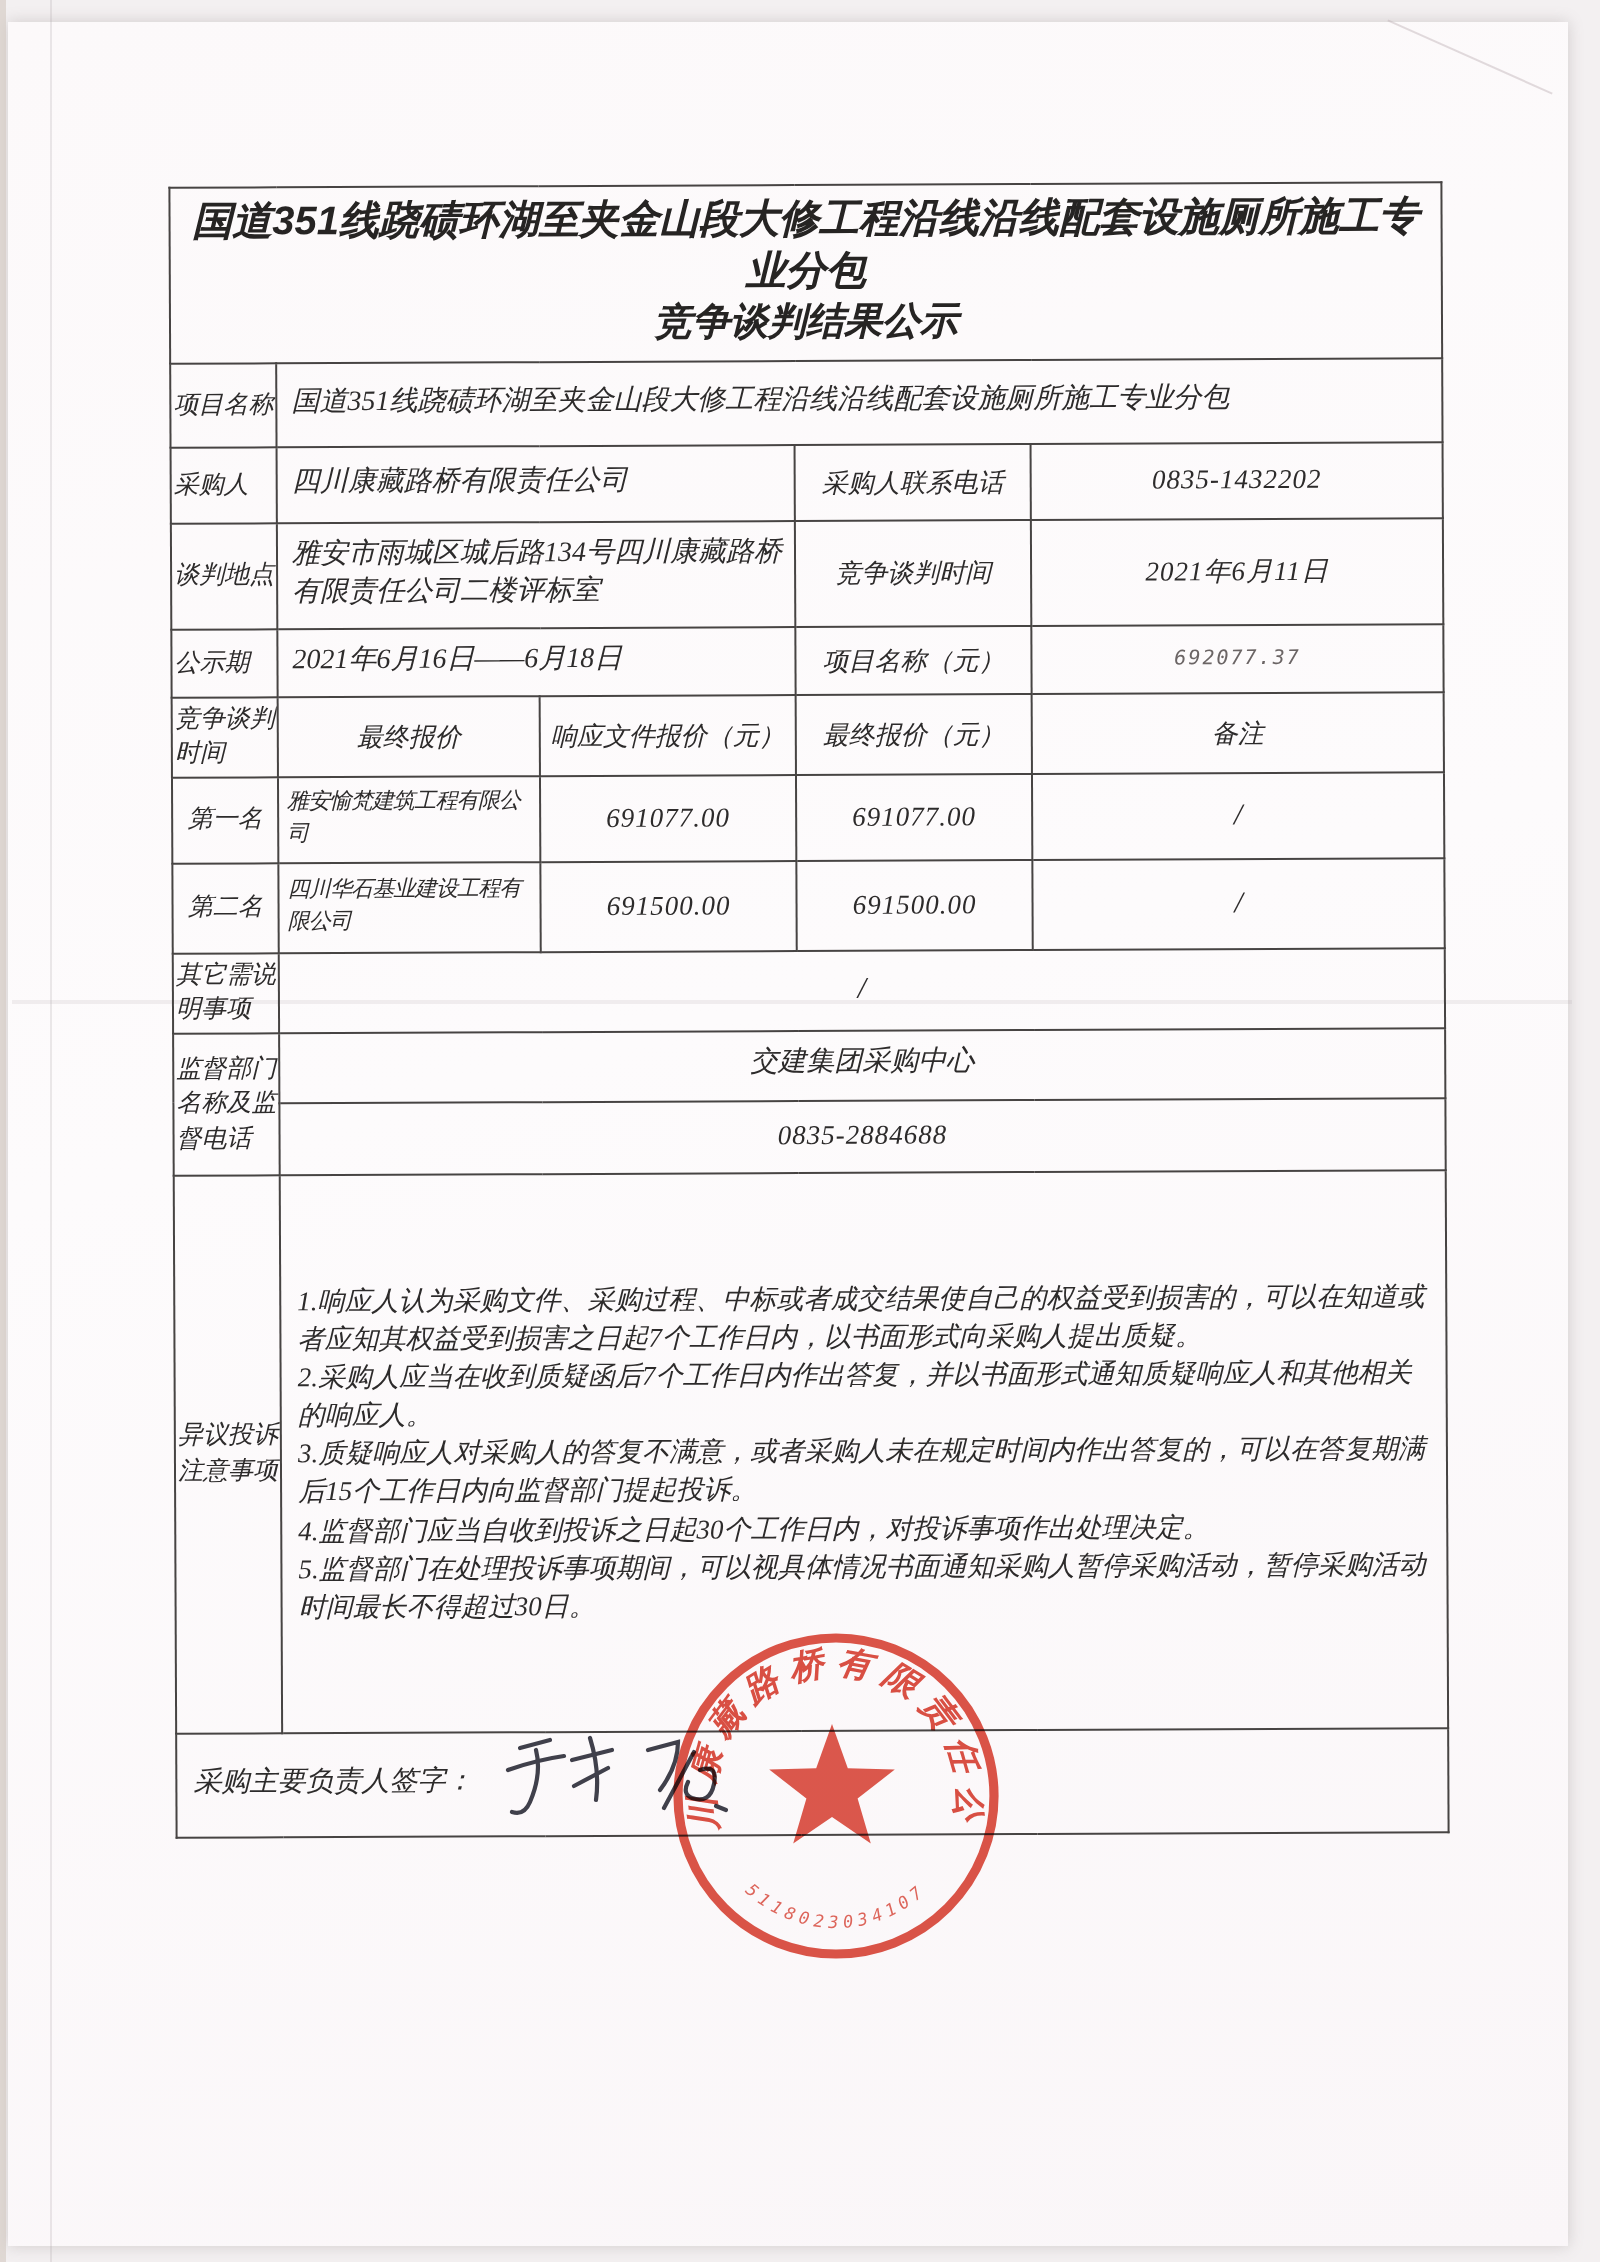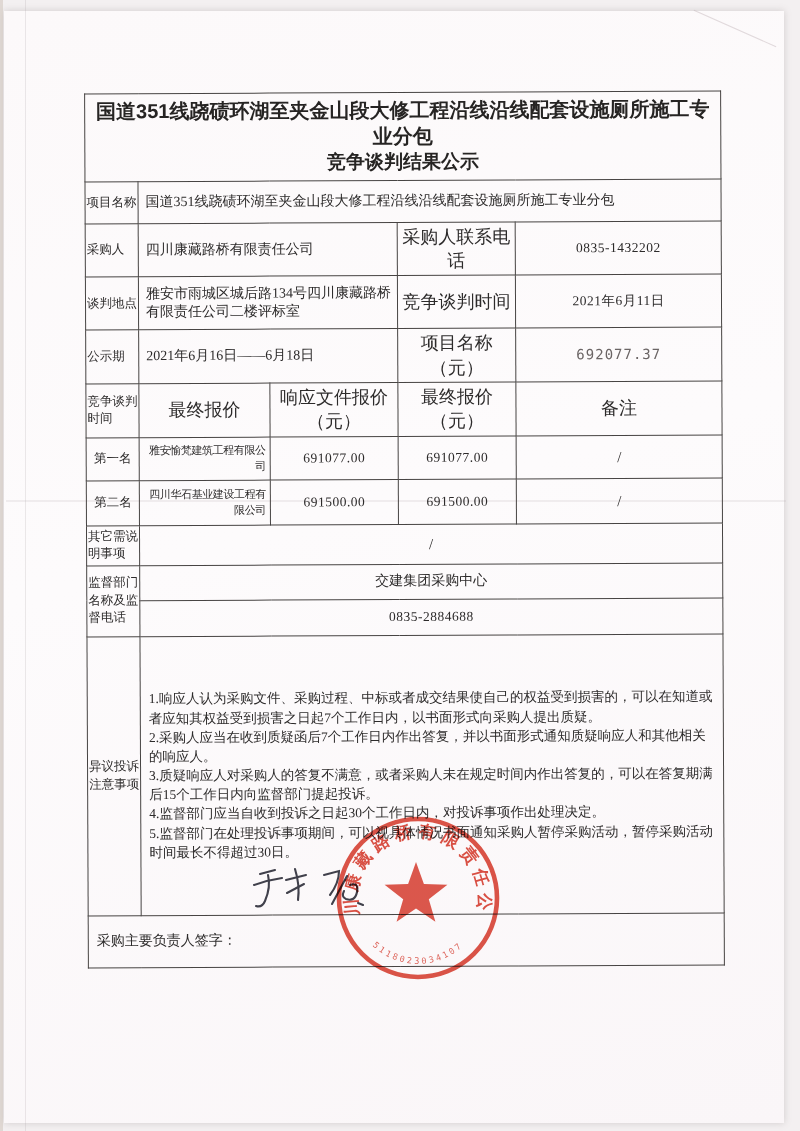--- a/index.html
+++ b/index.html
@@ -1,38 +1,38 @@
 <!DOCTYPE html>
 <html><head>
 <meta charset="utf-8">
 <style>
   html,body{margin:0;padding:0;}
   .page{position:relative;width:800px;height:1131px;background:#f3f0f1;overflow:hidden;
-        font-family:"Liberation Serif","DejaVu Serif",serif;color:#2d2b2b;}
+        font-family:"Liberation Serif","DejaVu Serif",serif;color:#2d2b2b;font-style:italic;}
   .paper{position:absolute;left:4px;top:11px;width:780px;height:1112px;
          background:linear-gradient(165deg,#fcf9fa 0%,#fdfbfc 45%,#faf6f8 100%);
          box-shadow:0 0 7px rgba(120,108,108,.28);}
   .edge-left{position:absolute;left:0;top:0;width:3px;height:100%;background:#cfc4bc;opacity:.55;}
   .fold-v{position:absolute;left:25px;top:0;width:1px;height:100%;background:rgba(170,158,162,.22);}
   .fold-h{position:absolute;left:6px;top:500px;width:780px;height:2px;background:rgba(185,172,175,.18);}
   .crease{position:absolute;left:690px;top:28px;width:90px;height:1px;background:rgba(190,178,182,.45);transform:rotate(24deg);}
 
   table.sheet{position:absolute;left:86px;top:92px;width:636px;border-collapse:collapse;
         transform:rotate(-0.25deg);table-layout:fixed;}
   td{border:1.5px solid #474443;vertical-align:middle;padding:2px 4px;font-size:14px;line-height:1.35;
      overflow:hidden;}
   td.lbl{font-size:12.5px;padding:2px 1px;line-height:1.4;}
   td.center{text-align:center;}
   .title-cell{text-align:center;padding:5px 6px;}
   .title-main{font-family:"Liberation Sans","DejaVu Sans",sans-serif;font-weight:700;font-size:20px;line-height:1.28;color:#262423;}
   .title-sub{font-family:"Liberation Sans","DejaVu Sans",sans-serif;font-weight:700;font-size:19px;line-height:1.3;margin-top:1px;color:#262423;}
-  .co-name{font-size:11px;letter-spacing:-0.4px;text-align:right;line-height:1.45;}
+  .co-name{font-size:11px;letter-spacing:-0.4px;text-align:left;line-height:1.45;}
   .num{font-size:13.5px;letter-spacing:.5px;}
-  .num-light{font-size:14px;letter-spacing:1px;color:#6b6565;font-family:"DejaVu Sans Mono","Liberation Mono",monospace;}
-  .hdr{font-size:18px;}
+  .num-light{font-size:10px;letter-spacing:1px;color:#6b6565;font-family:"DejaVu Sans Mono","Liberation Mono",monospace;}
+  .hdr{font-size:13px;}
   .objection-text{font-size:13.5px;line-height:1.42;padding:6px 10px 6px 8px;}
   .objection-text p{margin:0;}
   .sig-cell{padding-left:8px;font-size:14px;}
   .slash{font-size:15px;}
 
   .seal{position:absolute;left:308px;top:788px;width:220px;height:220px;
         mix-blend-mode:multiply;opacity:.93;pointer-events:none;}
   .signature-svg{position:absolute;left:246px;top:860px;width:136px;height:52px;pointer-events:none;}
 </style>
 </head>

